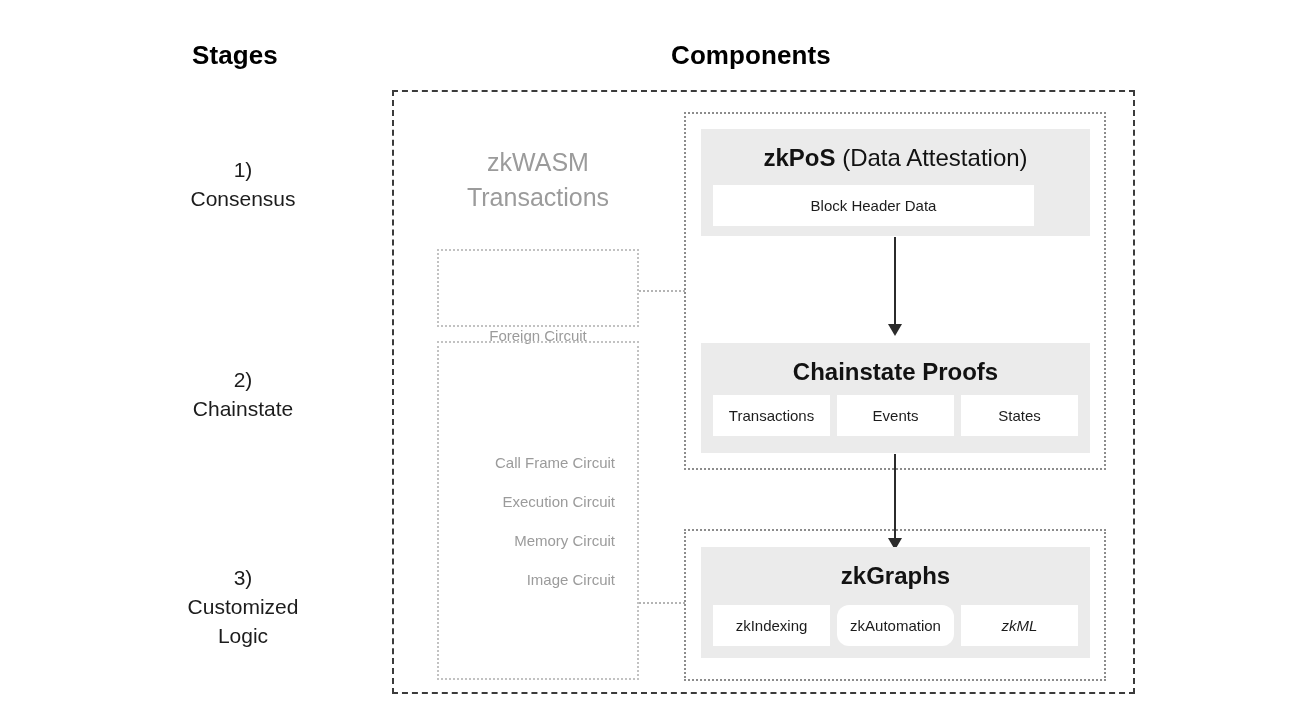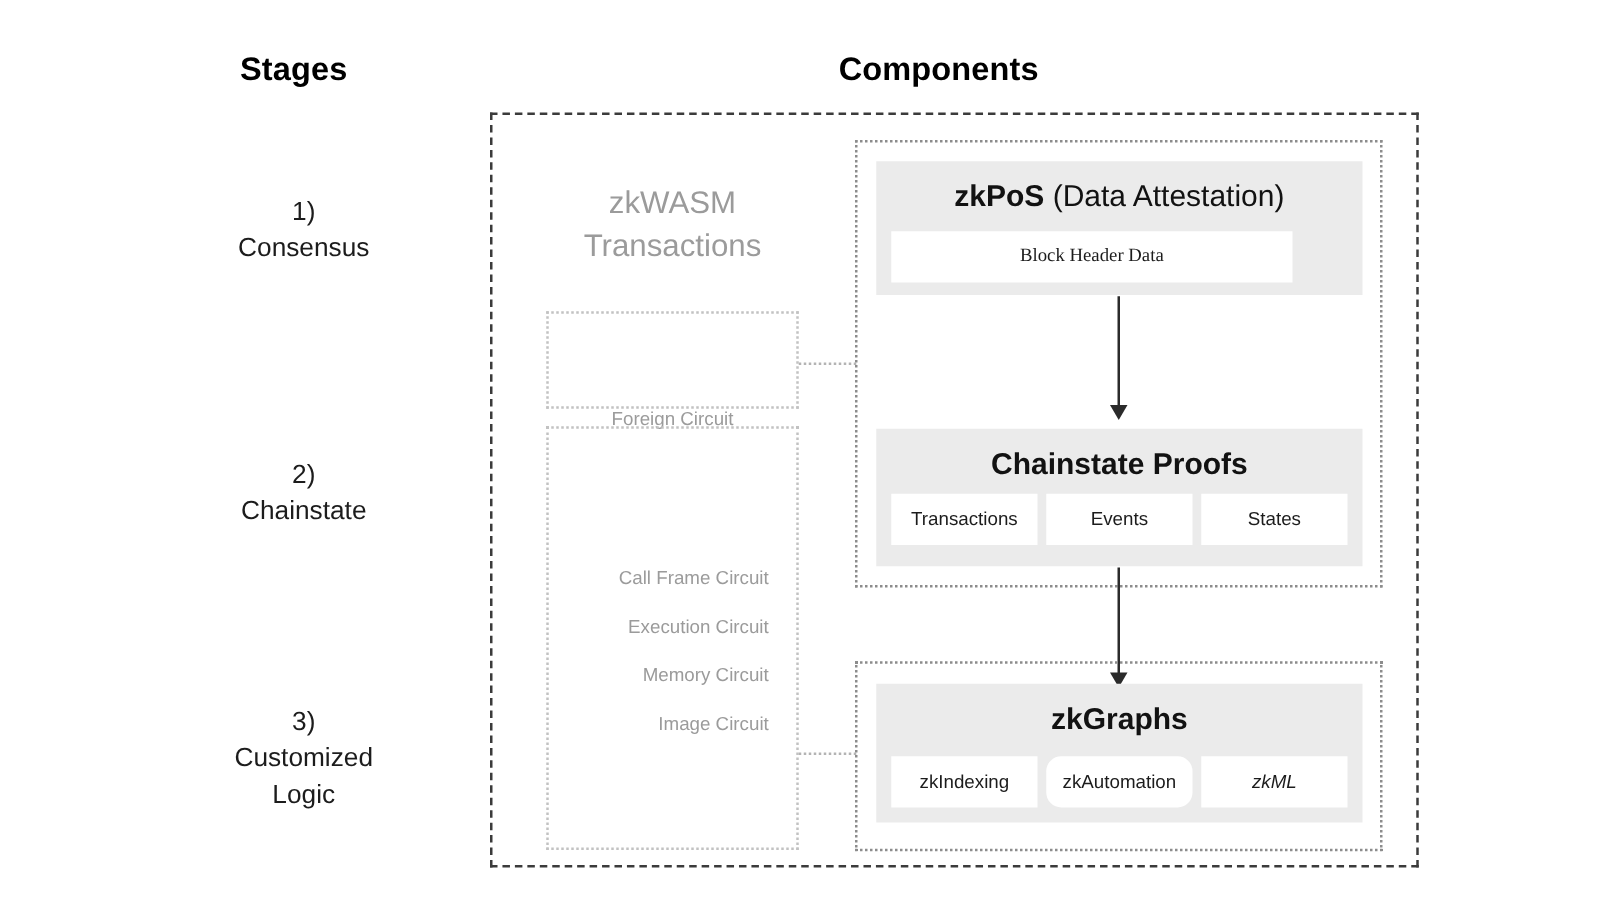--- a/index.html
+++ b/index.html
@@ -174,21 +174,20 @@
     color: #1c1c1c;
     white-space: nowrap;
   }
 
   
   #sub-block-header {
     left: 713px;
     top: 185px;
     width: 321px;
     height: 41px;
-    font-family: Liberation Serif, serif;
   }
 
   
   .triplet {
     top: 395px;
     height: 41px;
   }
   #sub-transactions { left: 713px;  width: 117px; }
   #sub-events       { left: 837px;  width: 117px; }
   #sub-states       { left: 961px;  width: 117px; }

